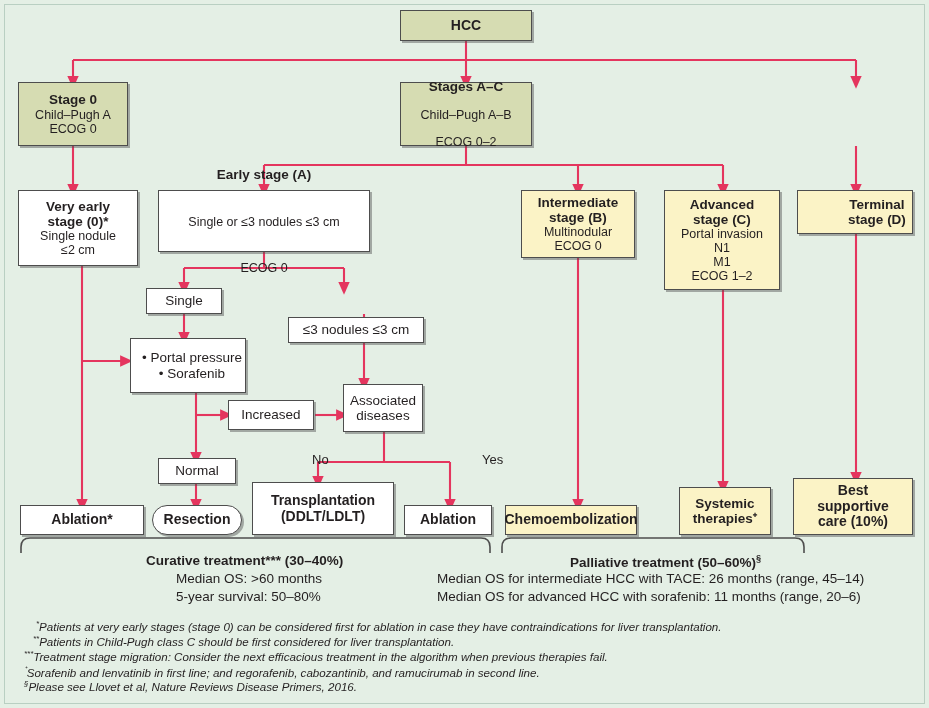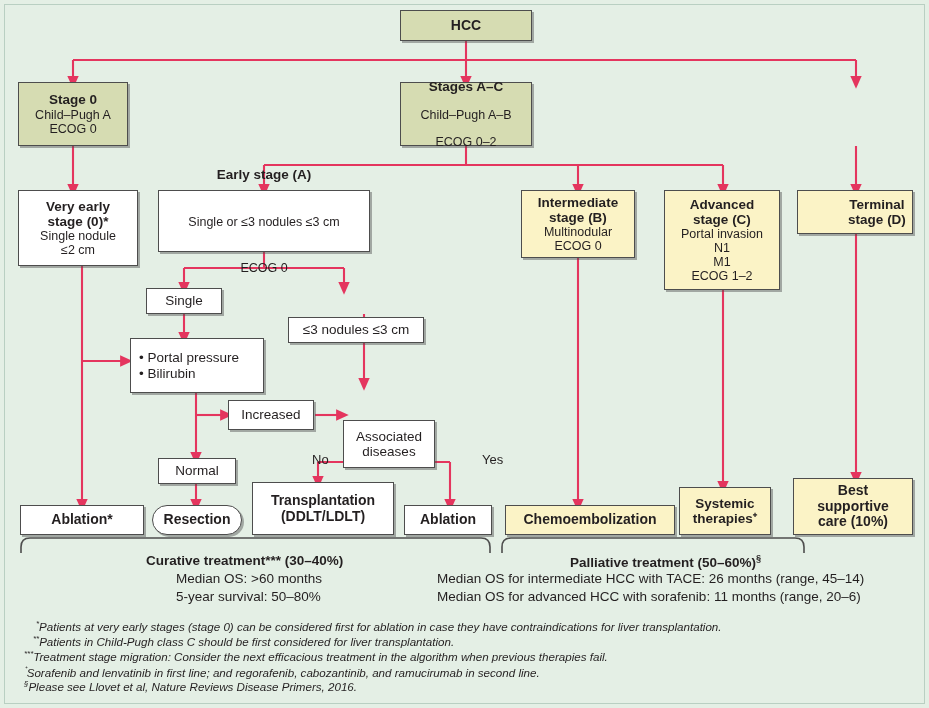--- a/index.html
+++ b/index.html
@@ -153,30 +153,30 @@
   </div>
 
   <div class="box white f13" style="left:146px;top:288px;width:76px;height:26px;">
     <span class="t">Single</span>
   </div>
 
   <div class="box white f13" style="left:288px;top:288px;width:136px;height:26px;margin-top:29px;">
     <span class="t">≤3 nodules ≤3 cm</span>
   </div>
 
-  <div class="box white f13 bullets" style="left:130px;top:338px;width:134px;height:55px;">
+  <div class="box white f13 bullets" style="left:130px;top:338px;width:116px;height:55px;align-items:center;">
     <span class="t">• Portal pressure</span>
-    <span class="t">• Bilirubin</span>
+    <span class="t">• Sorafenib</span>
   </div>
 
   <div class="box white f13" style="left:228px;top:400px;width:86px;height:30px;">
     <span class="t">Increased</span>
   </div>
 
-  <div class="box white f13" style="left:343px;top:384px;width:92px;height:48px;margin-top:36px;">
+  <div class="box white f13" style="left:343px;top:384px;width:80px;height:48px;">
     <span class="t">Associated</span>
     <span class="t">diseases</span>
   </div>
 
   <div class="box white f13" style="left:158px;top:458px;width:78px;height:26px;">
     <span class="t">Normal</span>
   </div>
 
   <div class="box white f14" style="left:20px;top:505px;width:124px;height:30px;">
     <span class="t b">Ablation*</span>
@@ -188,21 +188,21 @@
 
   <div class="box white f14" style="left:252px;top:482px;width:142px;height:53px;">
     <span class="t b">Transplantation</span>
     <span class="t b">(DDLT/LDLT)</span>
   </div>
 
   <div class="box white f14" style="left:404px;top:505px;width:88px;height:30px;">
     <span class="t b">Ablation</span>
   </div>
 
-  <div class="box yellow f14" style="left:505px;top:505px;width:170px;height:30px;">
+  <div class="box yellow f14" style="left:505px;top:505px;width:132px;height:30px;">
     <span class="t b">Chemoembolization</span>
   </div>
 
   <div class="box yellow f13" style="left:679px;top:487px;width:92px;height:48px;">
     <span class="t b">Systemic</span>
     <span class="t b">therapies⁺</span>
   </div>
 
   <div class="box yellow f14" style="left:793px;top:478px;width:120px;height:57px;">
     <span class="t b">Best</span>

